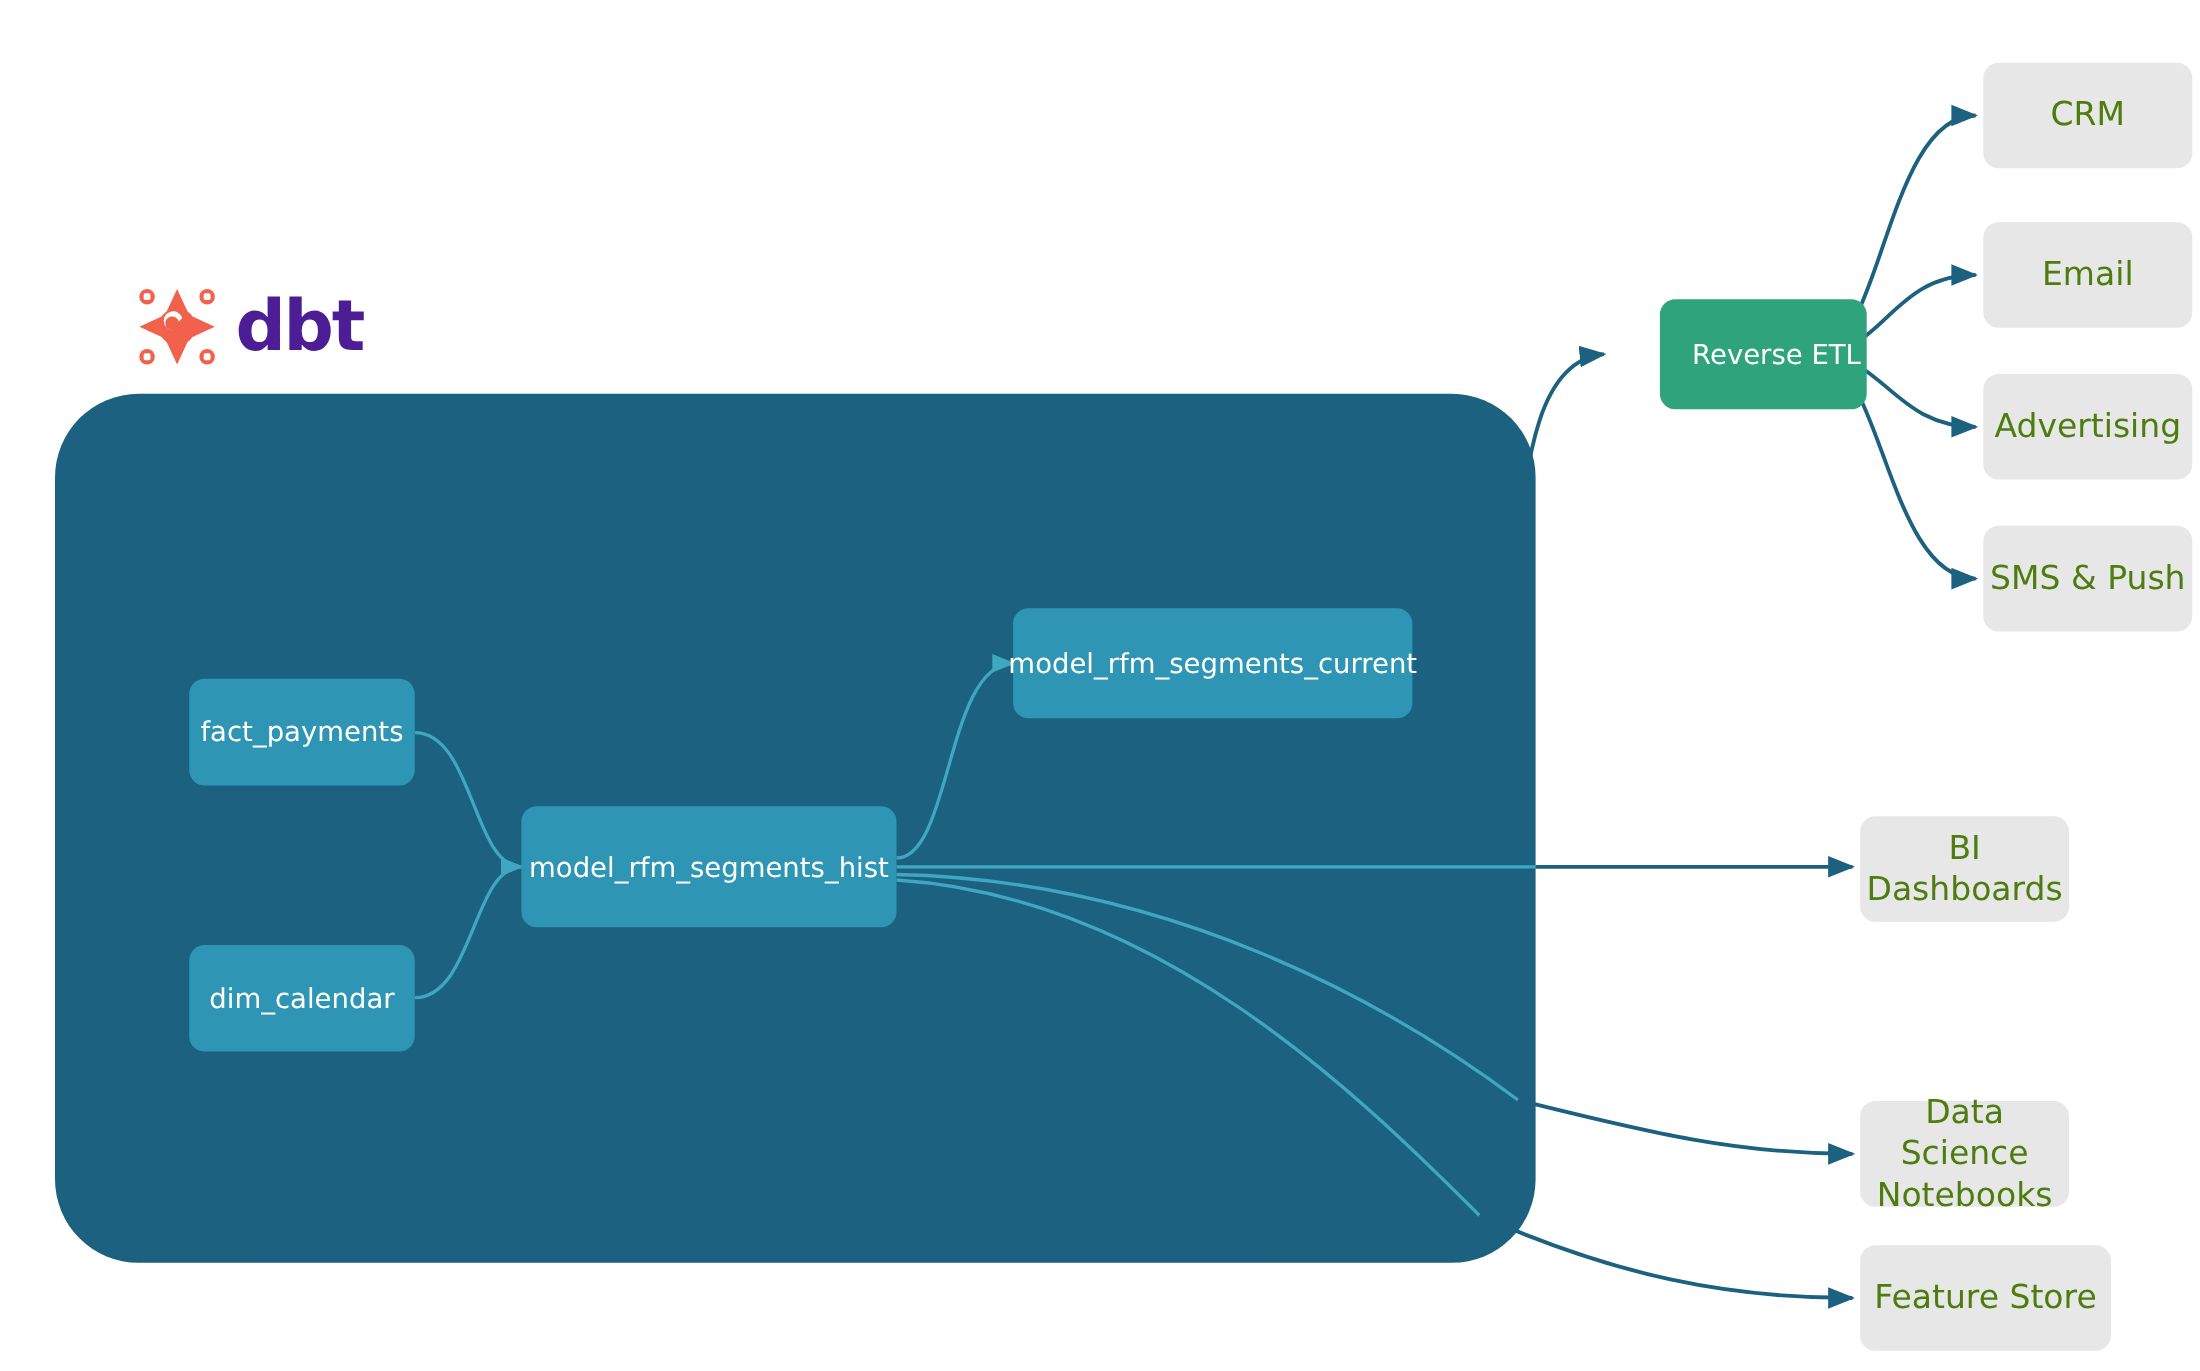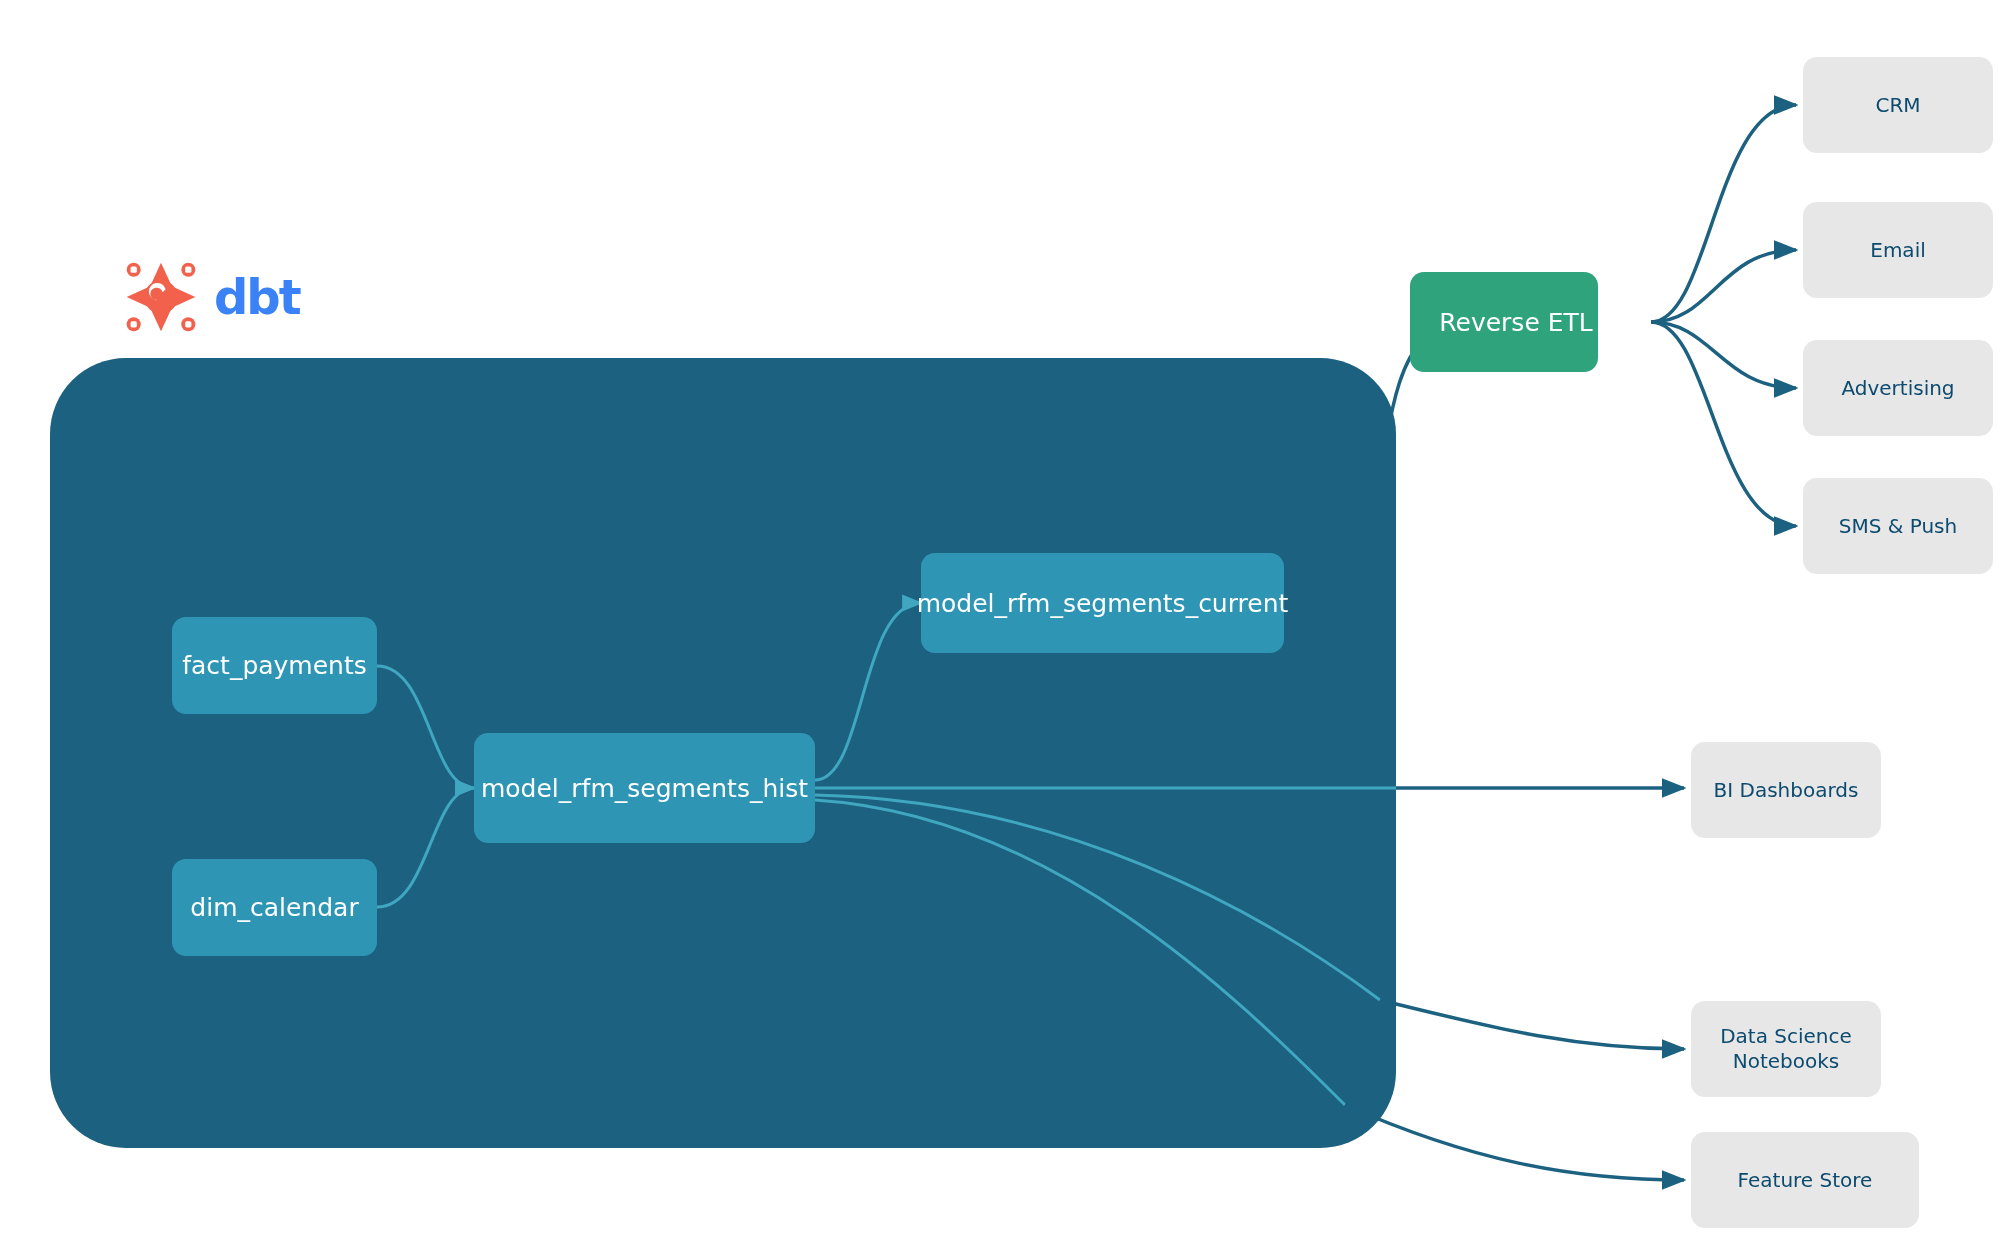--- a/index.html
+++ b/index.html
@@ -22,23 +22,23 @@
     left: 122px;
     top: 258px;
     display: flex;
     align-items: center;
     gap: 14px;
   }
   #dbt-logo .mark { width: 78px; height: 78px; display:block; }
   #dbt-logo .wordmark {
     font-family: "DejaVu Sans", "Liberation Sans", sans-serif;
     font-weight: bold;
-    font-size: 48px;
+    font-size: 64px;
     line-height: 72px;
-    color: #3b82f6;
+    color: #4c1d95;
     letter-spacing: -2px;
   }
 
   
   #warehouse {
     position: absolute;
     left: 50px;
     top: 358px;
     width: 1346px;
     height: 790px;
@@ -74,31 +74,31 @@
   }
   .node-green {
     background: #2FA37C;
     border-radius: 14px;
     color: #ffffff;
     font-size: 25px;
   }
   .node-dest {
     background: #E7E7E7;
     border-radius: 14px;
-    color: #0c4a6e;
-    font-size: 20px;
+    color: #4d7c0f;
+    font-size: 30px;
     line-height: 1.25;
   }
 
   
   #node-fact_payments        { left: 172px; top: 617px; width: 205px; height: 97px; }
   #node-dim_calendar         { left: 172px; top: 859px; width: 205px; height: 97px; }
   #node-model_hist           { left: 474px; top: 733px; width: 341px; height: 110px; }
   #node-model_current        { left: 921px; top: 553px; width: 363px; height: 100px; }
-  #node-reverse_etl          { left: 1410px; top: 272px; width: 188px; height: 100px; padding-left: 24px; }
+  #node-reverse_etl          { left: 1509px; top: 272px; width: 188px; height: 100px; padding-left: 24px; }
 
   #node-crm                  { left: 1803px; top: 57px;  width: 190px; height: 96px; }
   #node-email                { left: 1803px; top: 202px; width: 190px; height: 96px; }
   #node-advertising          { left: 1803px; top: 340px; width: 190px; height: 96px; }
   #node-sms_push             { left: 1803px; top: 478px; width: 190px; height: 96px; }
   #node-bi_dashboards        { left: 1691px; top: 742px; width: 190px; height: 96px; }
   #node-ds_notebooks         { left: 1691px; top: 1001px; width: 190px; height: 96px; }
   #node-feature_store        { left: 1691px; top: 1132px; width: 228px; height: 96px; }
 </style>
 </head>

